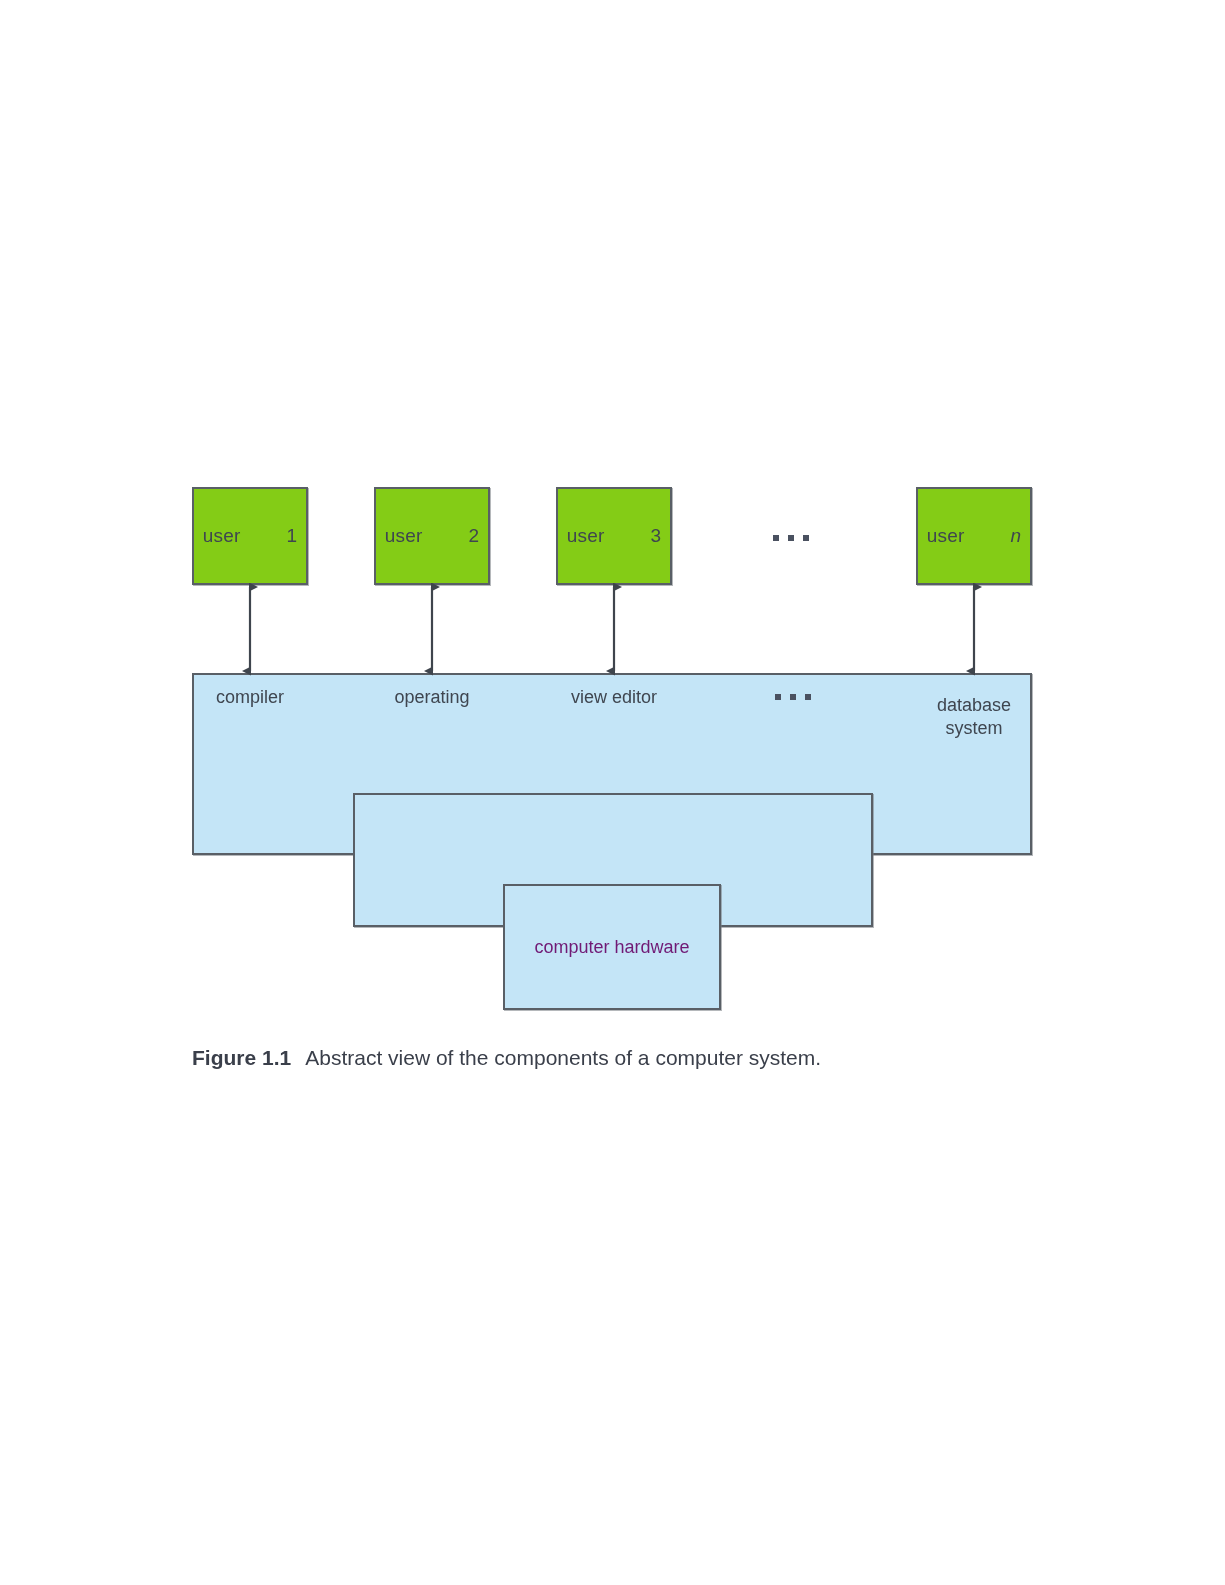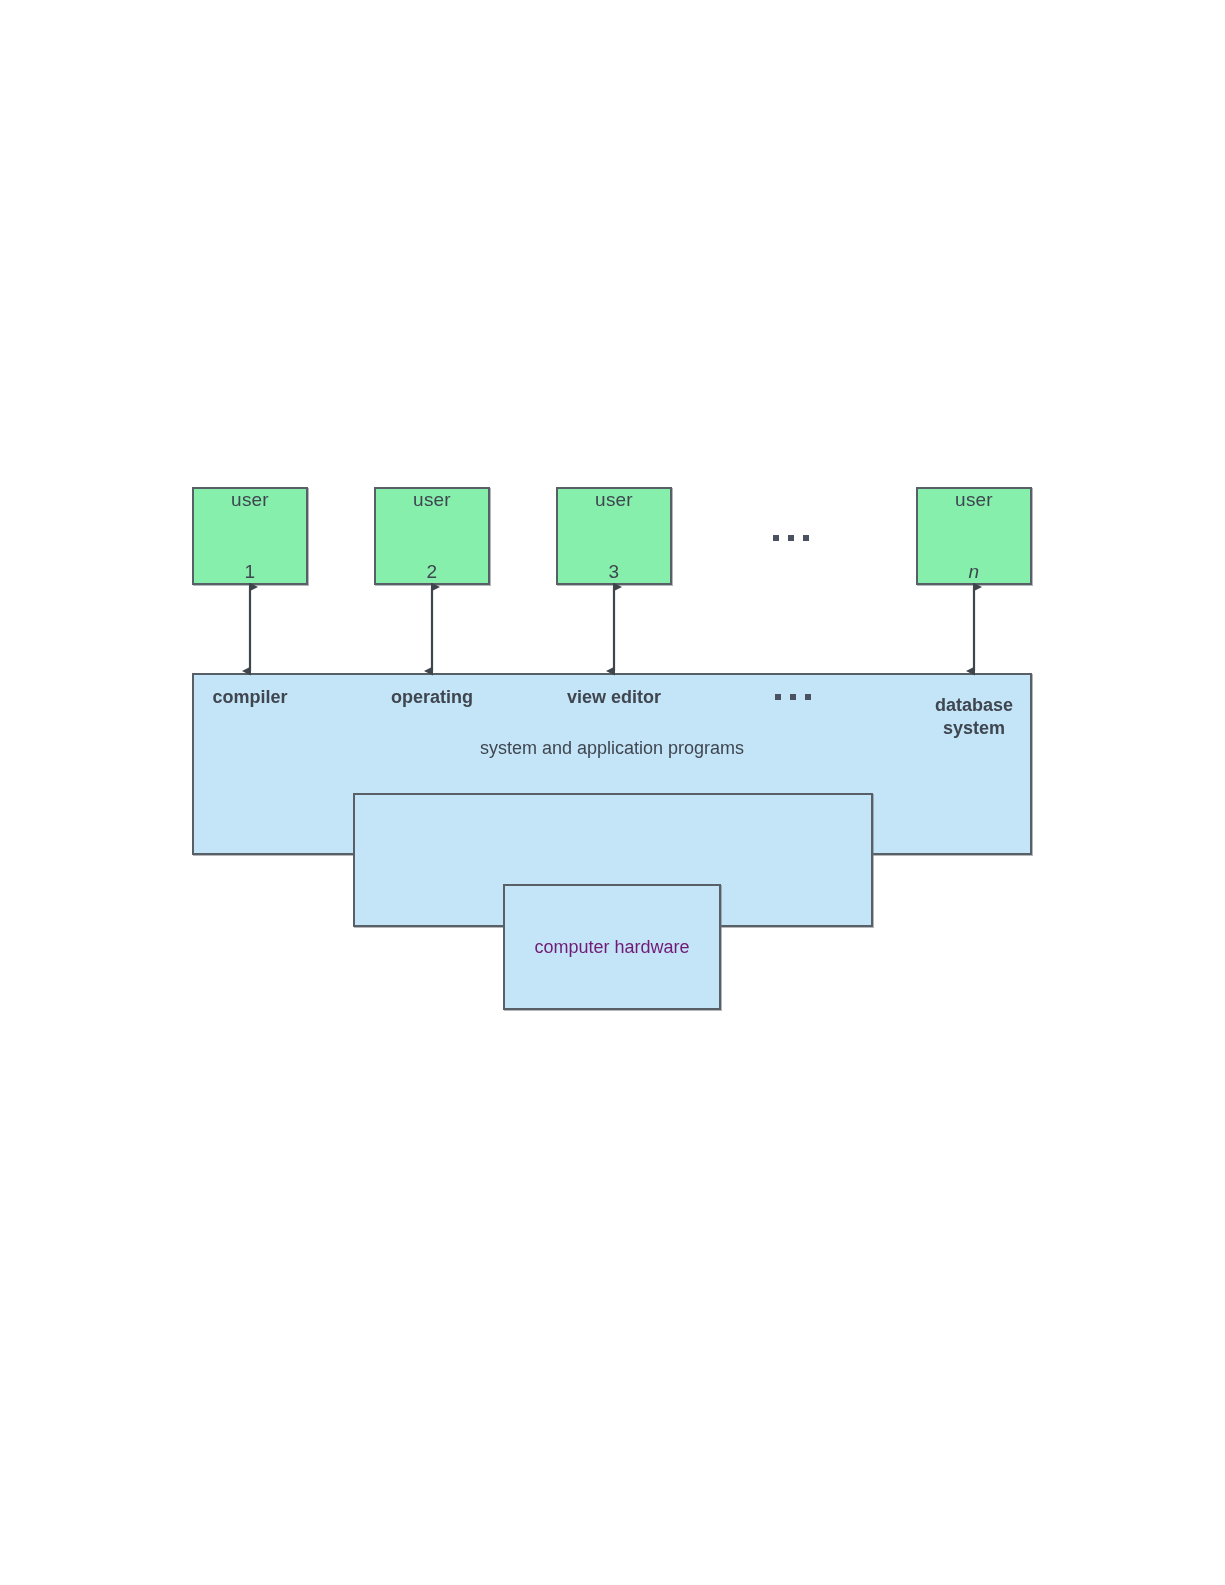--- a/index.html
+++ b/index.html
@@ -36,23 +36,23 @@
 
   
   .box {
     position: absolute;
     box-sizing: border-box;
     border: 2px solid #595f66;
     box-shadow: 1px 1px 0 rgba(120,125,132,0.55);
   }
 
   .user-box {
-    background: #86efac;
+    background: #84cc16;
     display: flex;
-    flex-direction: column;
+    flex-direction: row;
     align-items: center;
     justify-content: center;
     line-height: 1.35;
     gap: 46px;
   }
   .user-box .u-word,
   .user-box .u-id {
     font-size: 19px;
     letter-spacing: 0.2px;
     color: #3f4650;
@@ -94,21 +94,20 @@
   }
 
   
   .prog-label {
     position: absolute;
     font-size: 18px;
     color: #3f4650;
     text-align: center;
     line-height: 1.25;
     white-space: nowrap;
-    font-weight: bold;
   }
   #label-compiler   { left: 192px; top: 686px; width: 116px; }
   #label-assembler  { left: 368px; top: 686px; width: 128px; }
   #label-texteditor { left: 548px; top: 686px; width: 132px; }
   #label-database   { left: 908px; top: 694px; width: 132px; }
 
   #label-sysapps {
     position: absolute;
     left: 192px;
     top: 738px;
@@ -223,36 +222,38 @@
     <div class="prog-label" id="label-assembler">operating</div>
     <div class="prog-label" id="label-texteditor">view editor</div>
     <div class="prog-label" id="label-database"><span>database<br>system</span></div>
 
     <div class="ellipsis" id="ellipsis-programs">
       <i></i>
       <i></i>
       <i></i>
     </div>
 
-    <div id="label-sysapps">system and application programs</div>
     <div id="label-hardware">computer hardware</div>
 
     <svg id="arrows" width="1225" height="1585" viewBox="0 0 1225 1585" xmlns="http://www.w3.org/2000/svg">
       <defs>
         <marker id="arrowUp" markerWidth="9" markerHeight="9" refX="4.5" refY="8" orient="auto" markerUnits="userSpaceOnUse">
           <path d="M4.5,0 L9,9 L0,9 Z" fill="#3f454d"></path>
         </marker>
         <marker id="arrowDown" markerWidth="9" markerHeight="9" refX="4.5" refY="1" orient="auto" markerUnits="userSpaceOnUse">
           <path d="M0,0 L9,0 L4.5,9 Z" fill="#3f454d"></path>
         </marker>
       </defs>
 
       <g stroke="#3f454d" stroke-width="2.2" marker-start="url(#arrowUp)" marker-end="url(#arrowDown)">
         <line x1="250" y1="587" x2="250" y2="671"></line>
         <line x1="432" y1="587" x2="432" y2="671"></line>
         <line x1="614" y1="587" x2="614" y2="671"></line>
         <line x1="974" y1="587" x2="974" y2="671"></line>
       </g>
     </svg>
 
+    <div id="caption">
+      <span class="cap-num">Figure 1.1</span><span class="cap-txt">Abstract view of the components of a computer system.</span>
+    </div>
 
   </div>
 </div>
 
 </body></html>

